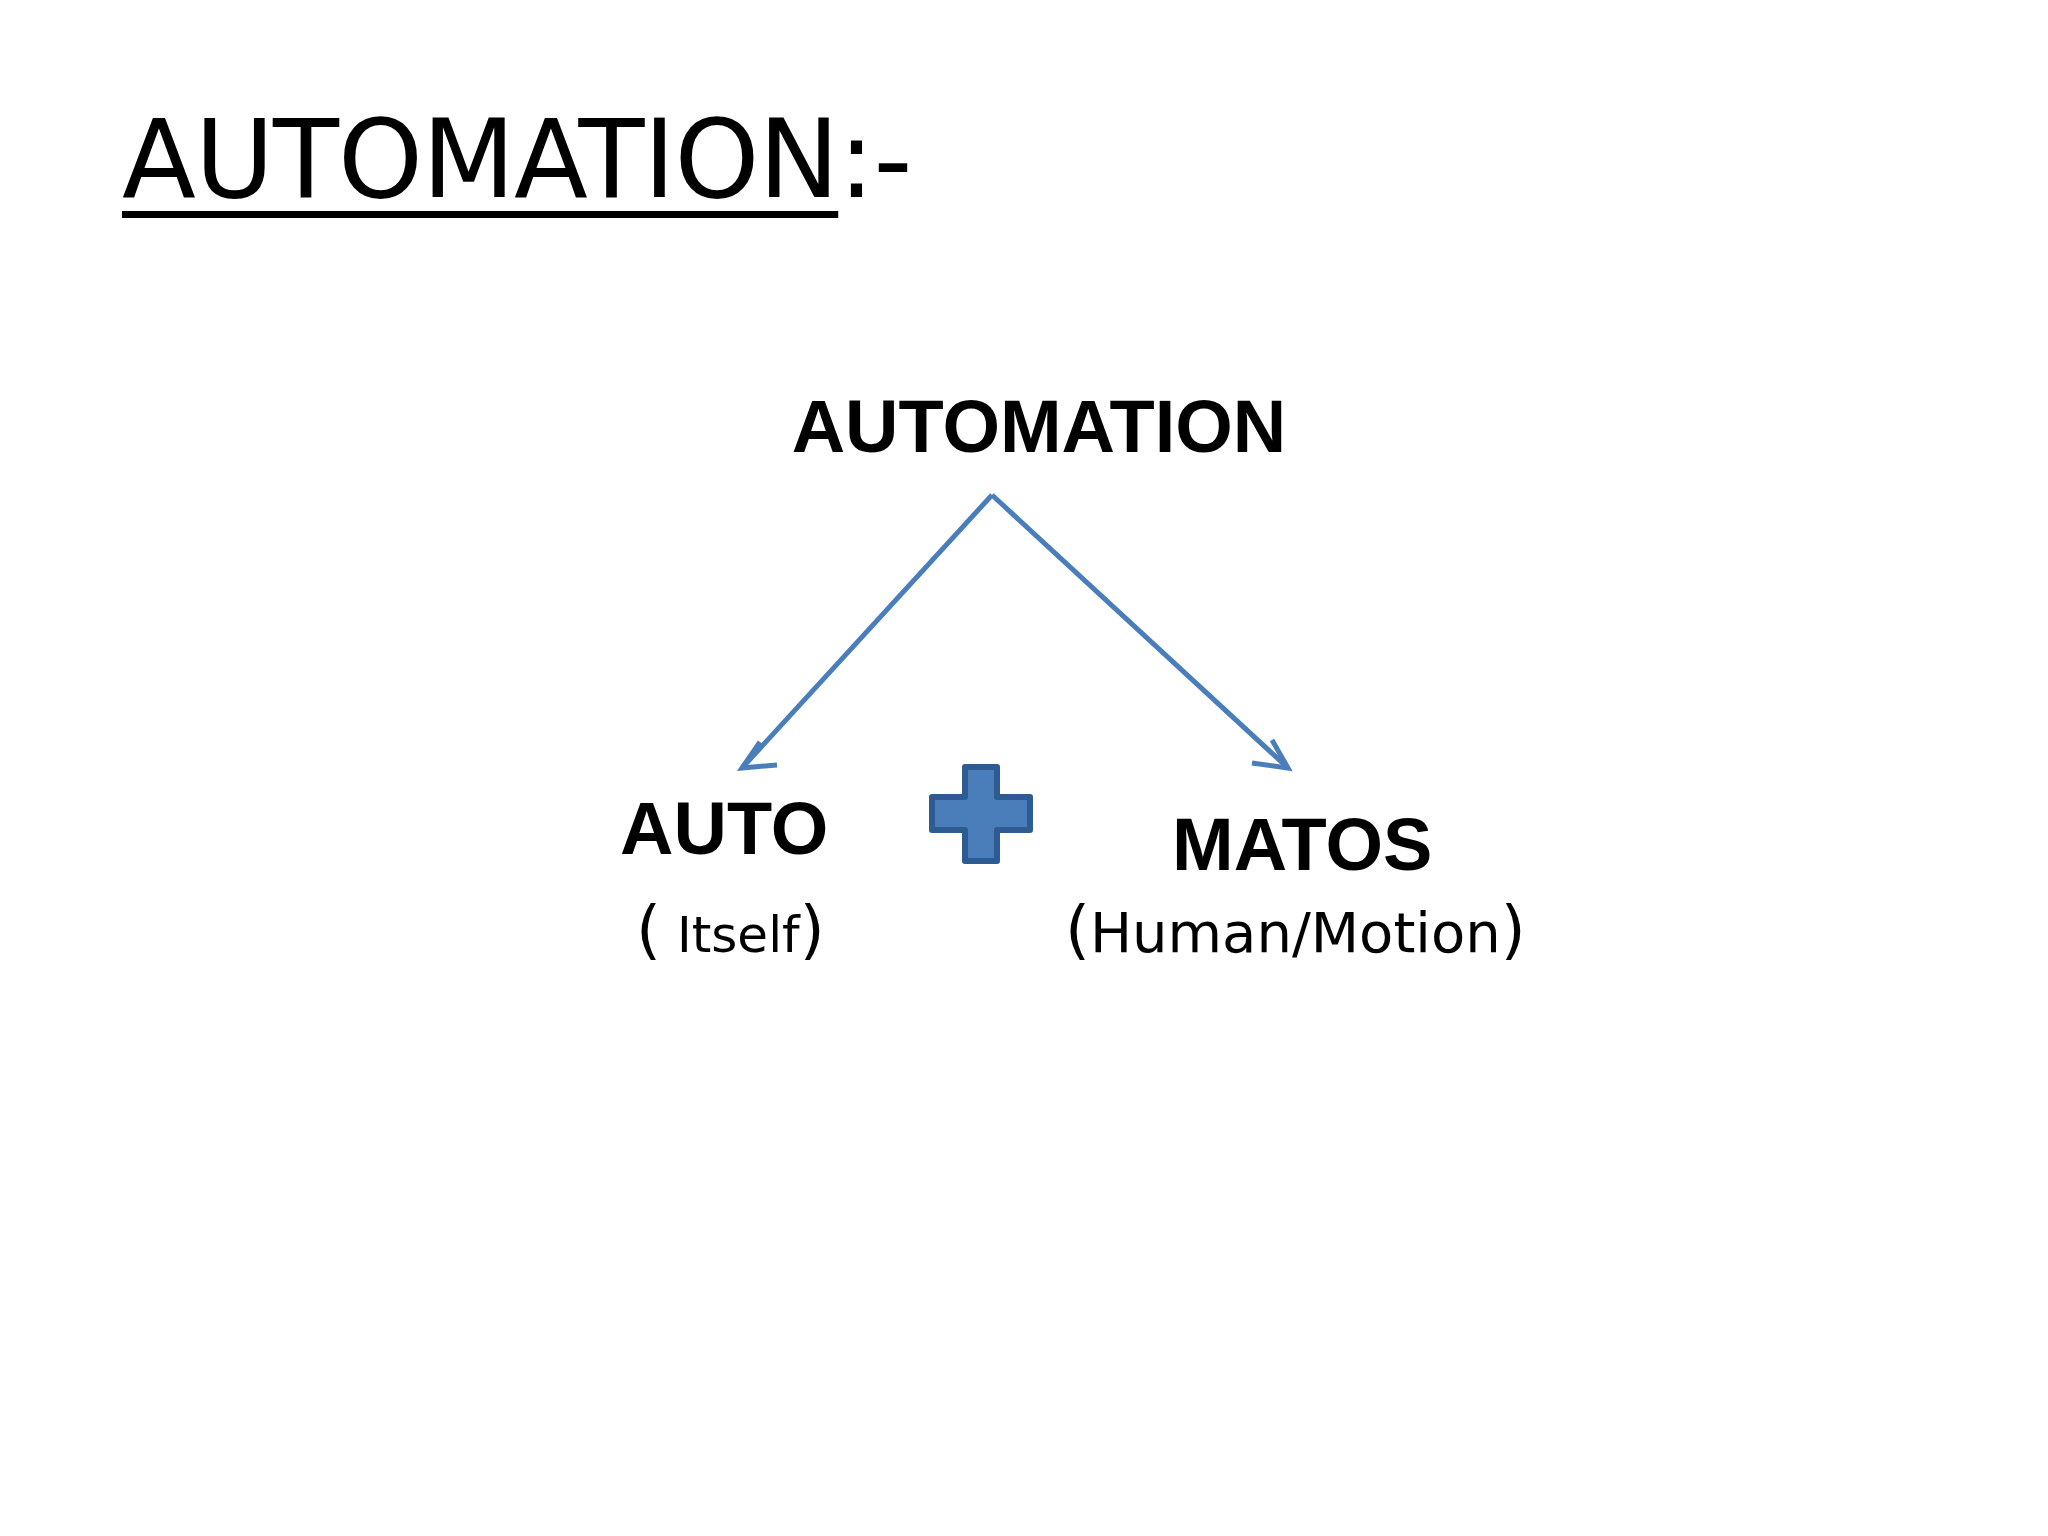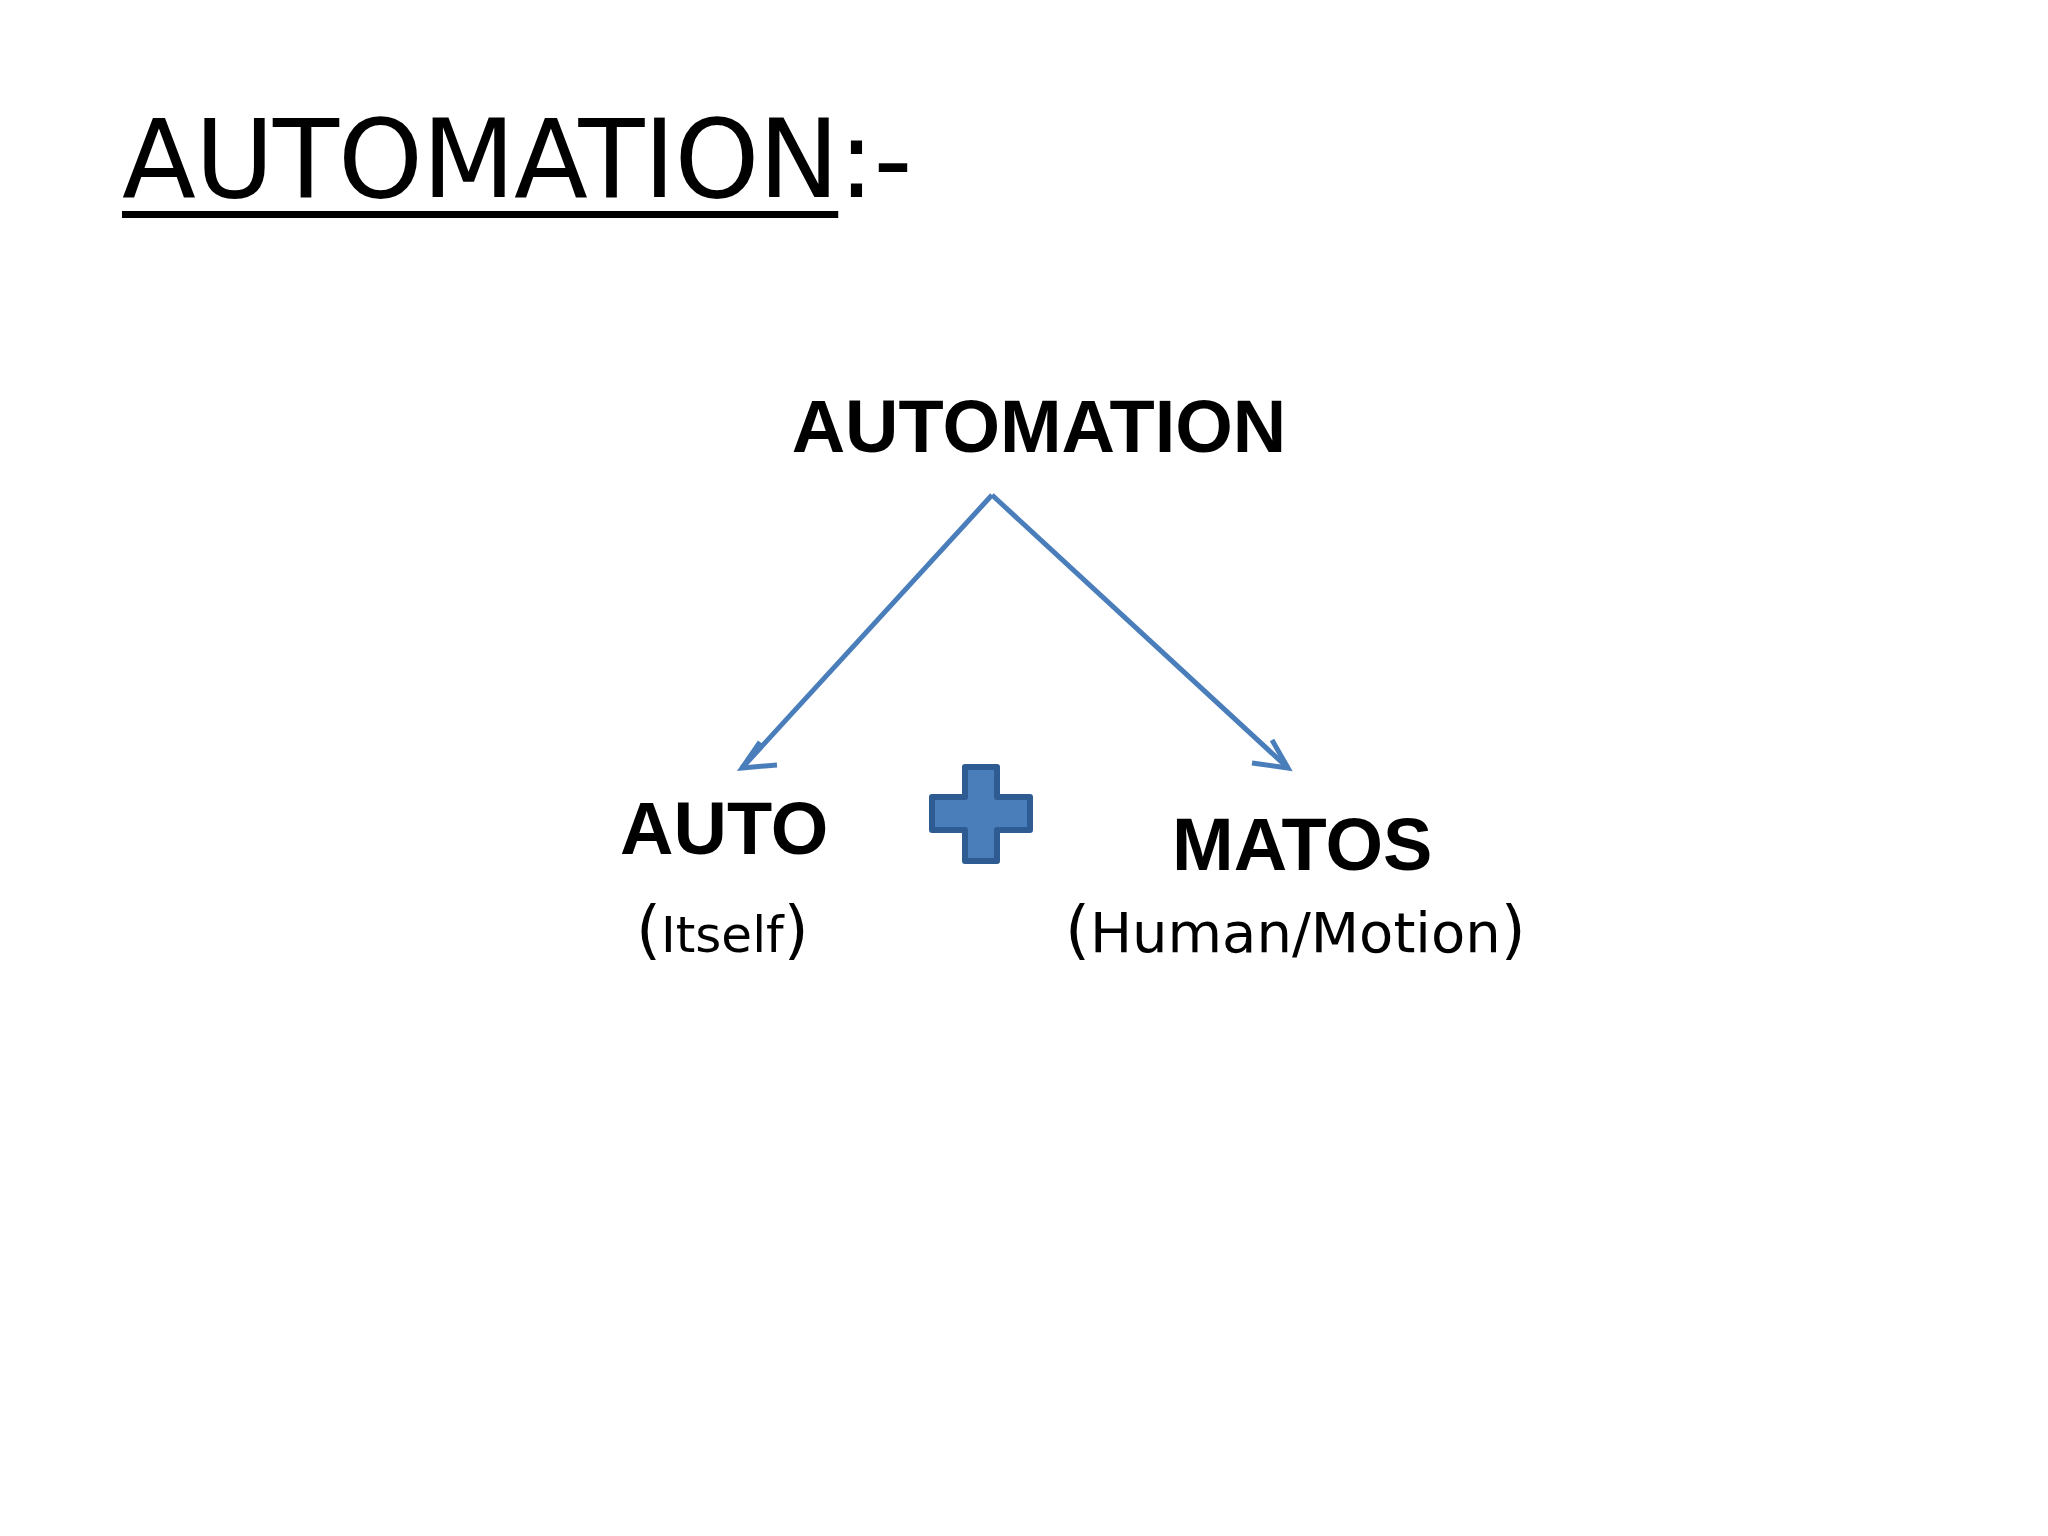--- a/index.html
+++ b/index.html
@@ -96,21 +96,21 @@
   .gloss {
     position: absolute;
     font-family: "DejaVu Sans", sans-serif;
     font-weight: 400;
     white-space: nowrap;
     line-height: 1;
   }
   .gloss-left  { left: 636px;  top: 898px; font-size: 56px; }
   .gloss-right { left: 1065px; top: 898px; font-size: 56px; }
   .gloss .paren { font-size: 64px; }
-  .gloss-left .inner { font-size: 50px; }
+  .gloss-left .inner { font-size: 50px; margin-left: 16px; }
 
   
   .definition {
     position: absolute;
     left: 55px;
     top: 1228px;
     width: 1960px;
   }
   .def-line {
     white-space: nowrap;

